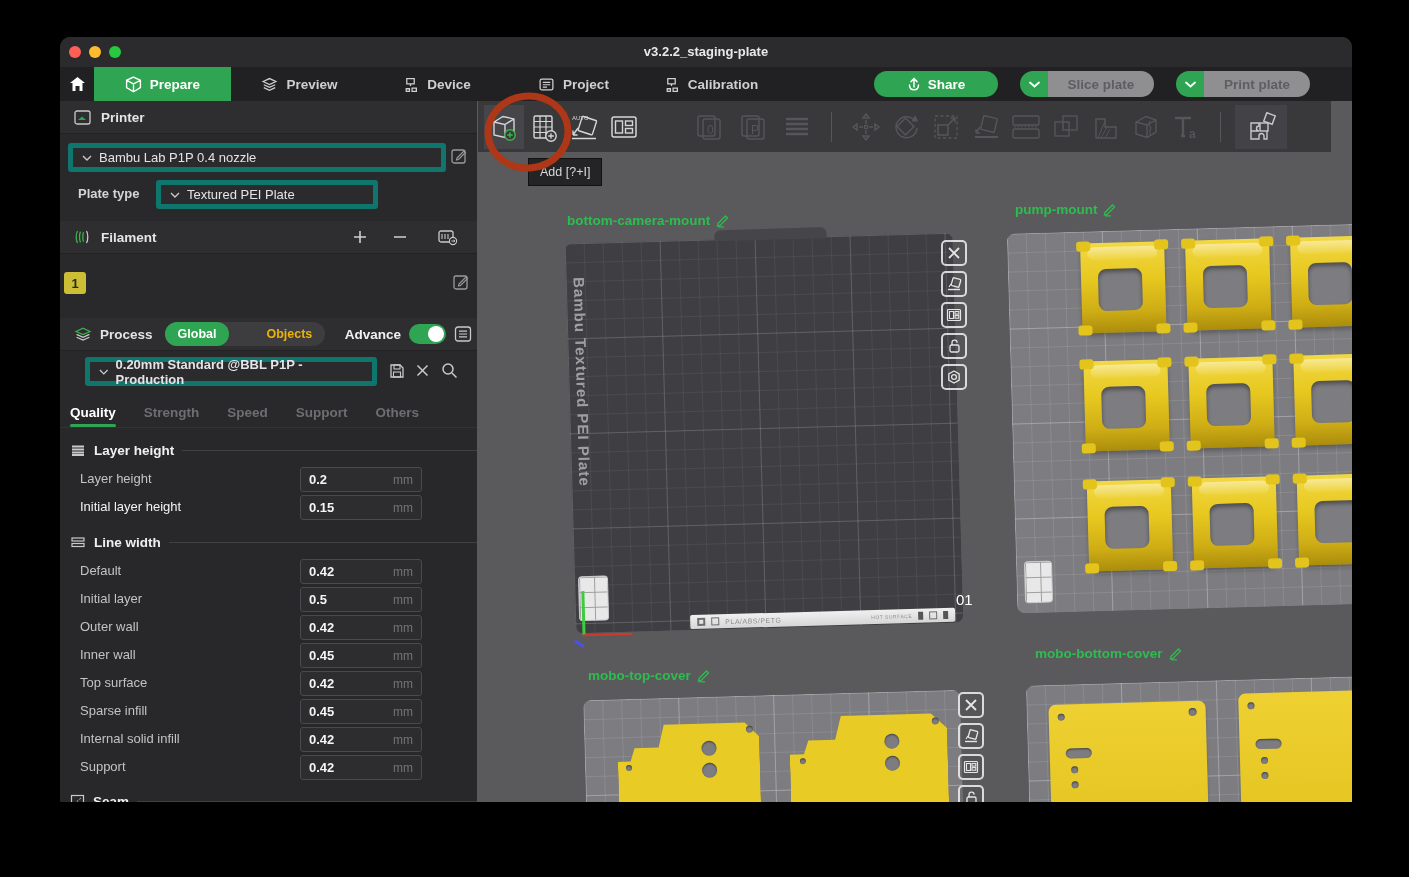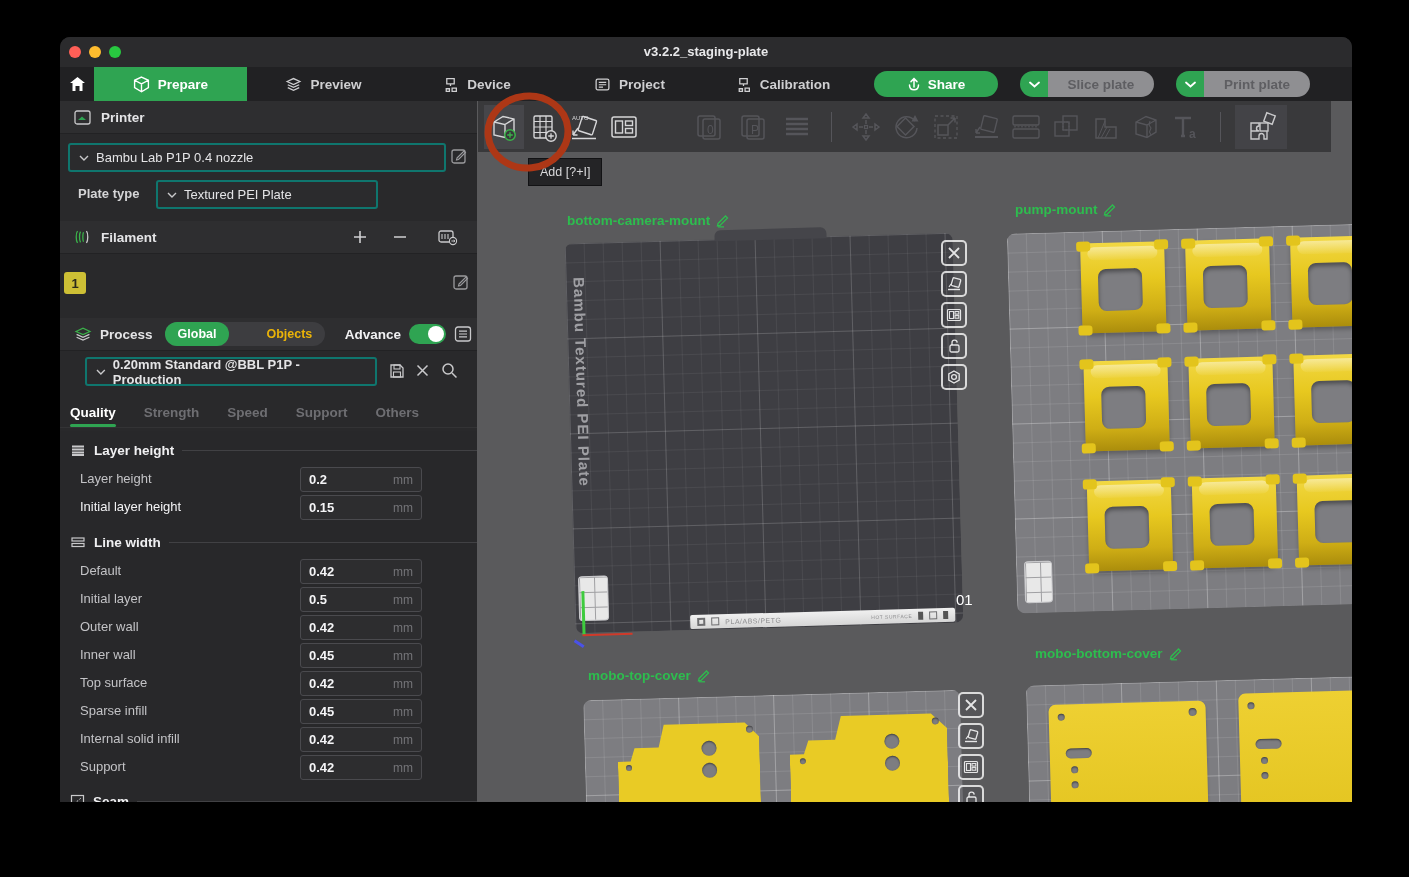--- a/index.html
+++ b/index.html
@@ -10,34 +10,34 @@
   .titlebar { position:absolute; left:0; top:0; right:0; height:30px; background:#2b2b2d; }
   .tl { position:absolute; top:9px; width:12px; height:12px; border-radius:50%; }
   .tl.red { left:9px; background:#ff5f57; }
   .tl.yel { left:29px; background:#febc2e; }
   .tl.grn { left:49px; background:#28c840; }
   .wtitle { position:absolute; left:0; right:0; top:7px; text-align:center; color:#e8e8ea; font-size:13px; font-weight:bold; }
 
   
   .tabbar { position:absolute; left:0; top:30px; right:0; height:34px; background:#212123; display:flex; align-items:stretch; }
   .home { width:34px; display:flex; align-items:center; justify-content:center; }
-  .tab { width:153px; display:flex; align-items:center; justify-content:center; gap:8px; color:#cfcfd1; font-size:13.5px; font-weight:bold; }
+  .tab { width:137px; display:flex; align-items:center; justify-content:center; gap:8px; color:#cfcfd1; font-size:13.5px; font-weight:bold; }
   .tab.active { background:#2fa452; color:#fff; }
   .tab svg { flex:0 0 auto; }
   .actions { position:absolute; right:0; top:0; height:34px; display:flex; align-items:center; gap:22px; padding-right:42px; }
   .btn-share { height:26px; min-width:124px; border-radius:13px; background:#2fa452; color:#fff; font-size:13.5px; font-weight:bold; display:flex; align-items:center; justify-content:center; gap:7px; padding:0 16px; }
   .split-btn { height:26px; display:flex; }
   .split-chev { width:28px; background:#2fa452; border-radius:13px 0 0 13px; display:flex; align-items:center; justify-content:center; }
   .split-main { width:106px; background:#8f8f92; border-radius:0 13px 13px 0; color:#5e5e62; font-size:13.5px; font-weight:bold; display:flex; align-items:center; justify-content:center; }
 
   
   .sidebar { position:absolute; left:0; top:64px; width:451px; bottom:0; background:#29292b;padding-left:14px; }
   .sechead { position:absolute; left:0; right:0; height:33px; background:#2e2e30; border-bottom:1px solid #222224; display:flex; align-items:center; padding:0 14px; gap:10px; color:#e4e4e6; font-size:13.5px; font-weight:bold; }
   .sechead .sp { flex:1; }
-  .combo { position:absolute; height:29px; border:2px solid #0f766e; border-radius:3px; background:#2b2b2d; display:flex; align-items:center; gap:7px; padding:0 9px; color:#e4e4e6; font-size:13px; }
+  .combo { position:absolute; height:29px; border:5px solid #0f766e; border-radius:3px; background:#2b2b2d; display:flex; align-items:center; gap:7px; padding:0 9px; color:#e4e4e6; font-size:13px; }
   .iconbtn { display:flex; align-items:center; justify-content:center; }
   .glabel { color:#d5d5d7; font-size:13px; }
   .badge1 { position:absolute; width:22px; height:22px; background:#cdbf35; border-radius:3px; color:#2a2a1a; font-size:13px; font-weight:bold; display:flex; align-items:center; justify-content:center; }
   .pill { display:flex; background:#3d3d40; border-radius:12px; height:24px; align-items:center; }
   .pill .seg { padding:0 13px; font-size:12.5px; font-weight:bold; color:#eab308; height:24px; display:flex; align-items:center; border-radius:12px; }
   .pill .seg.on { background:#2fa452; color:#fff; }
   .toggle { width:37px; height:20px; border-radius:10px; background:#2fa452; position:relative; }
   .toggle .knob { position:absolute; right:2px; top:2px; width:16px; height:16px; background:#fff; border-radius:50%; }
   .ptabs { position:absolute; left:0; right:0; top:296px; height:31px; display:flex; gap:28px; padding-left:10px; align-items:center; border-bottom:1px solid #333335; }
   .ptab { font-size:13.5px; color:#6e6e72; font-weight:bold; position:relative; height:100%; display:flex; align-items:center; }

